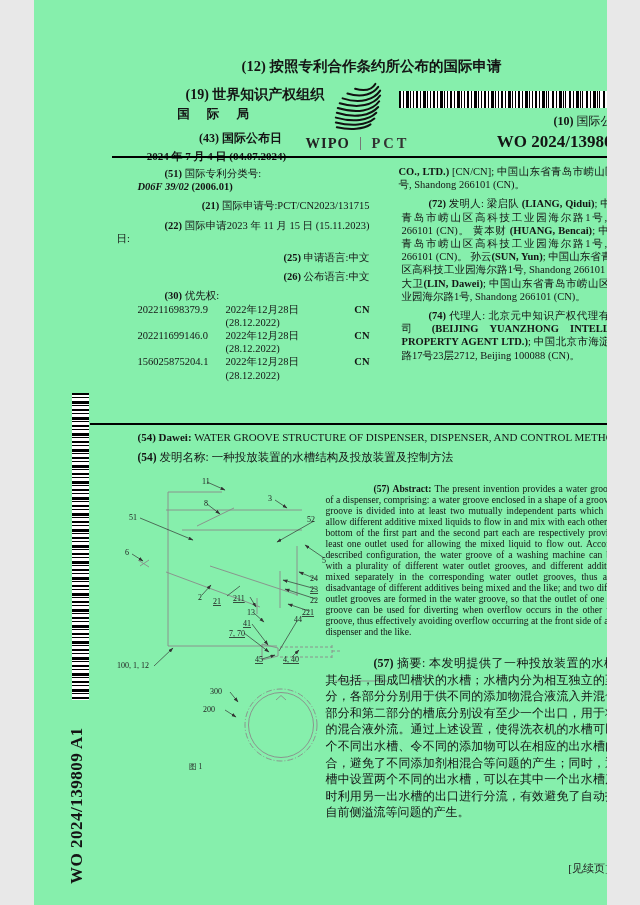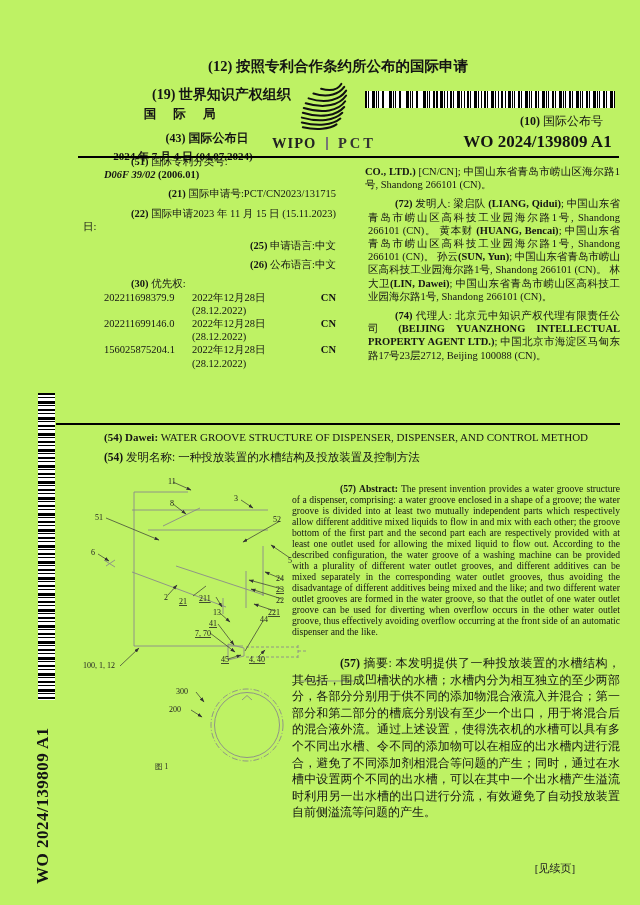--- a/index.html
+++ b/index.html
@@ -1,18 +1,18 @@
 <!DOCTYPE html>
 <html><head>
 <meta charset="utf-8">
 <style>
   html,body { margin:0; padding:0; background:#e8e8e8; }
   .page {
-    position:relative; width:640px; height:905px; margin:0 auto;
-    background:#bef264; color:#141414; overflow:hidden;
+    position:relative; width:573px; height:905px; margin:0 auto;
+    background:#86efac; color:#141414; overflow:hidden;
     font-family:"Liberation Serif","DejaVu Serif",serif;
   }
   .b { font-weight:bold; }
   .code { font-weight:bold;padding-left:48px; }
 
   
   .pub-type { position:absolute; left:56px; top:57px; width:564px; text-align:center;
               font-size:14.5px; font-weight:bold; }
   .org-block { position:absolute; left:104px; top:86px; width:158px; text-align:center; }
   .org-name  { font-size:14px; font-weight:bold; white-space:nowrap; }
@@ -33,21 +33,21 @@
       #000 7px 10px, #fff 10px 11px, #000 11px 12px, #fff 12px 13.5px,
       #000 13.5px 14.5px, #fff 14.5px 17px); }
   .pub-no-block { position:absolute; left:455px; top:113px; width:165px; text-align:center; }
   .pub-no-label { font-size:12px; }
   .pub-no { font-size:17px; font-weight:bold; margin-top:2px; white-space:nowrap; }
 
   .rule-header { position:absolute; left:78px; top:156px; width:541px; height:2px; background:#000; }
   .rule-mid    { position:absolute; left:56px; top:423px; width:564px; height:2px; background:#000; }
 
   
-  .biblio-left  { position:absolute; left:83px;  top:155px; width:253px; font-size:10.5px; line-height:13.2px; }
+  .biblio-left  { position:absolute; left:83px;  top:167px; width:253px; font-size:10.5px; line-height:13.2px; }
   .biblio-right { position:absolute; left:347px; top:165px; width:273px; font-size:10.5px; line-height:13.2px; }
   .fitem { margin-bottom:6px; }
   .frow  { display:flex; justify-content:flex-end; }
   .fval  { text-align:right; white-space:nowrap; }
   .ipc-val { padding-left:21px; font-weight:bold; }
   .ipc-main { font-style:italic; }
   .pr-row { display:flex; padding-left:21px; }
   .pr-no  { width:88px; }
   .pr-date{ flex:1; }
   .pr-cc  { width:20px; text-align:right;font-weight:bold; }

